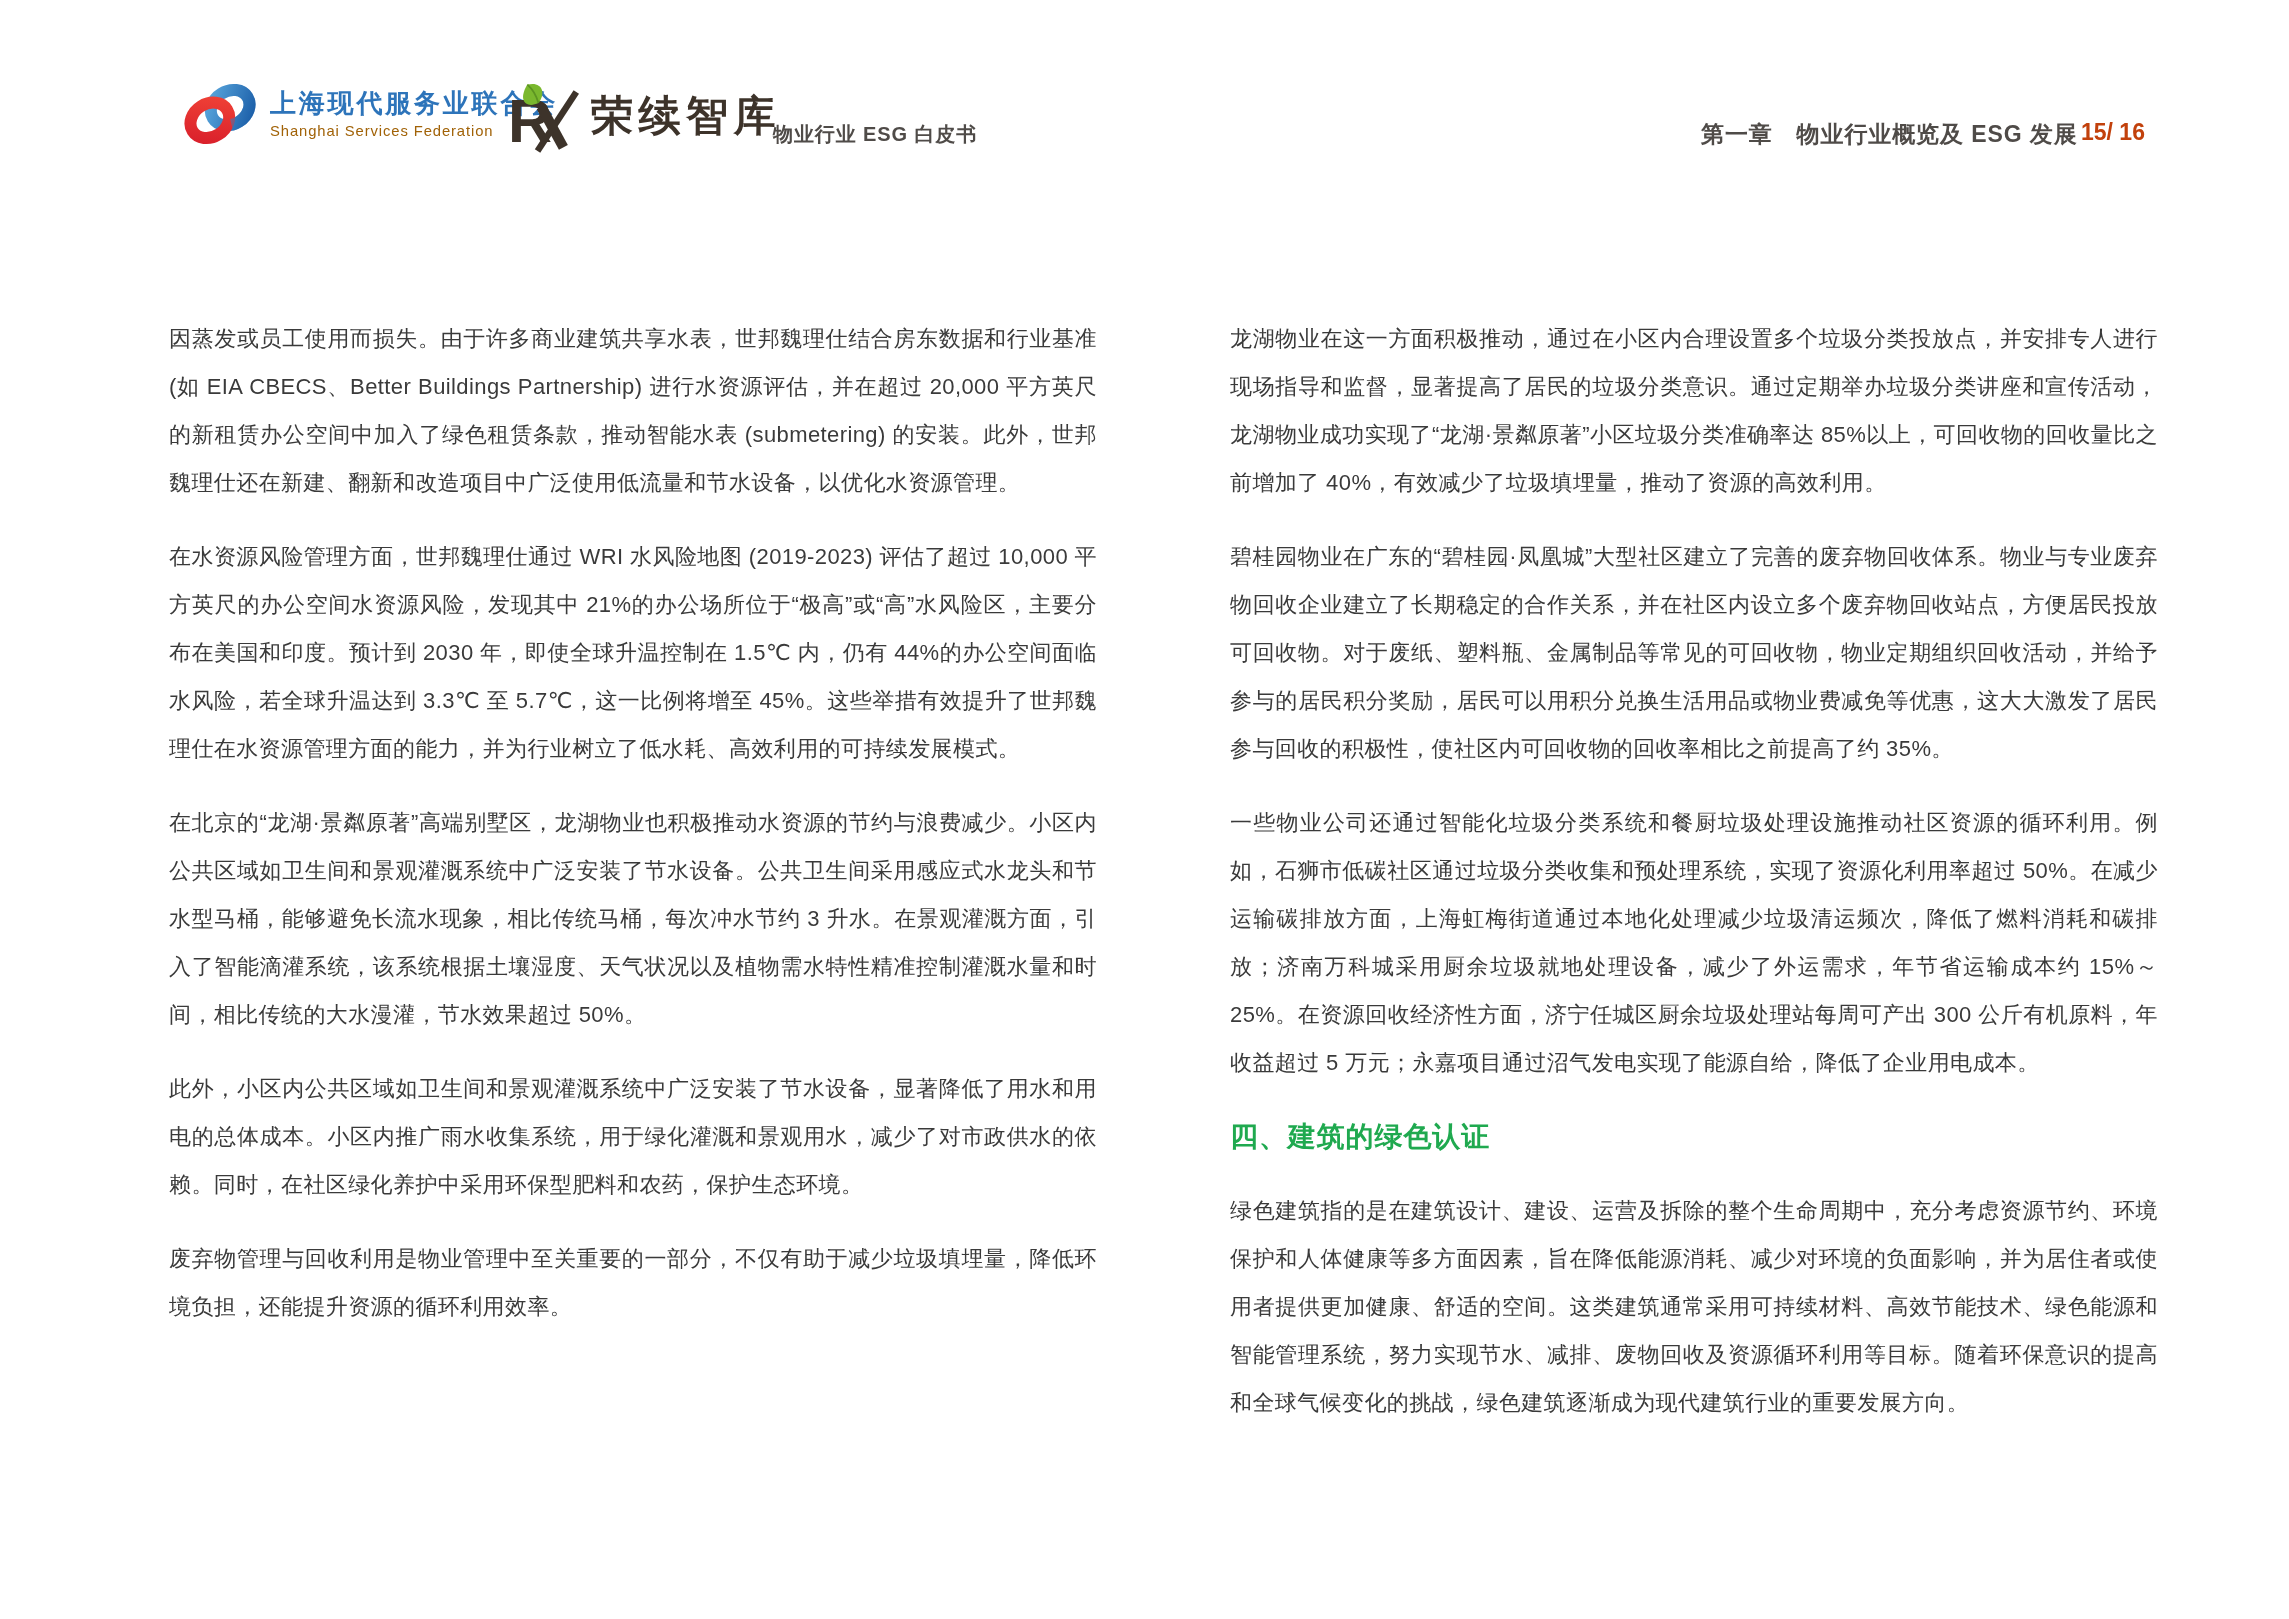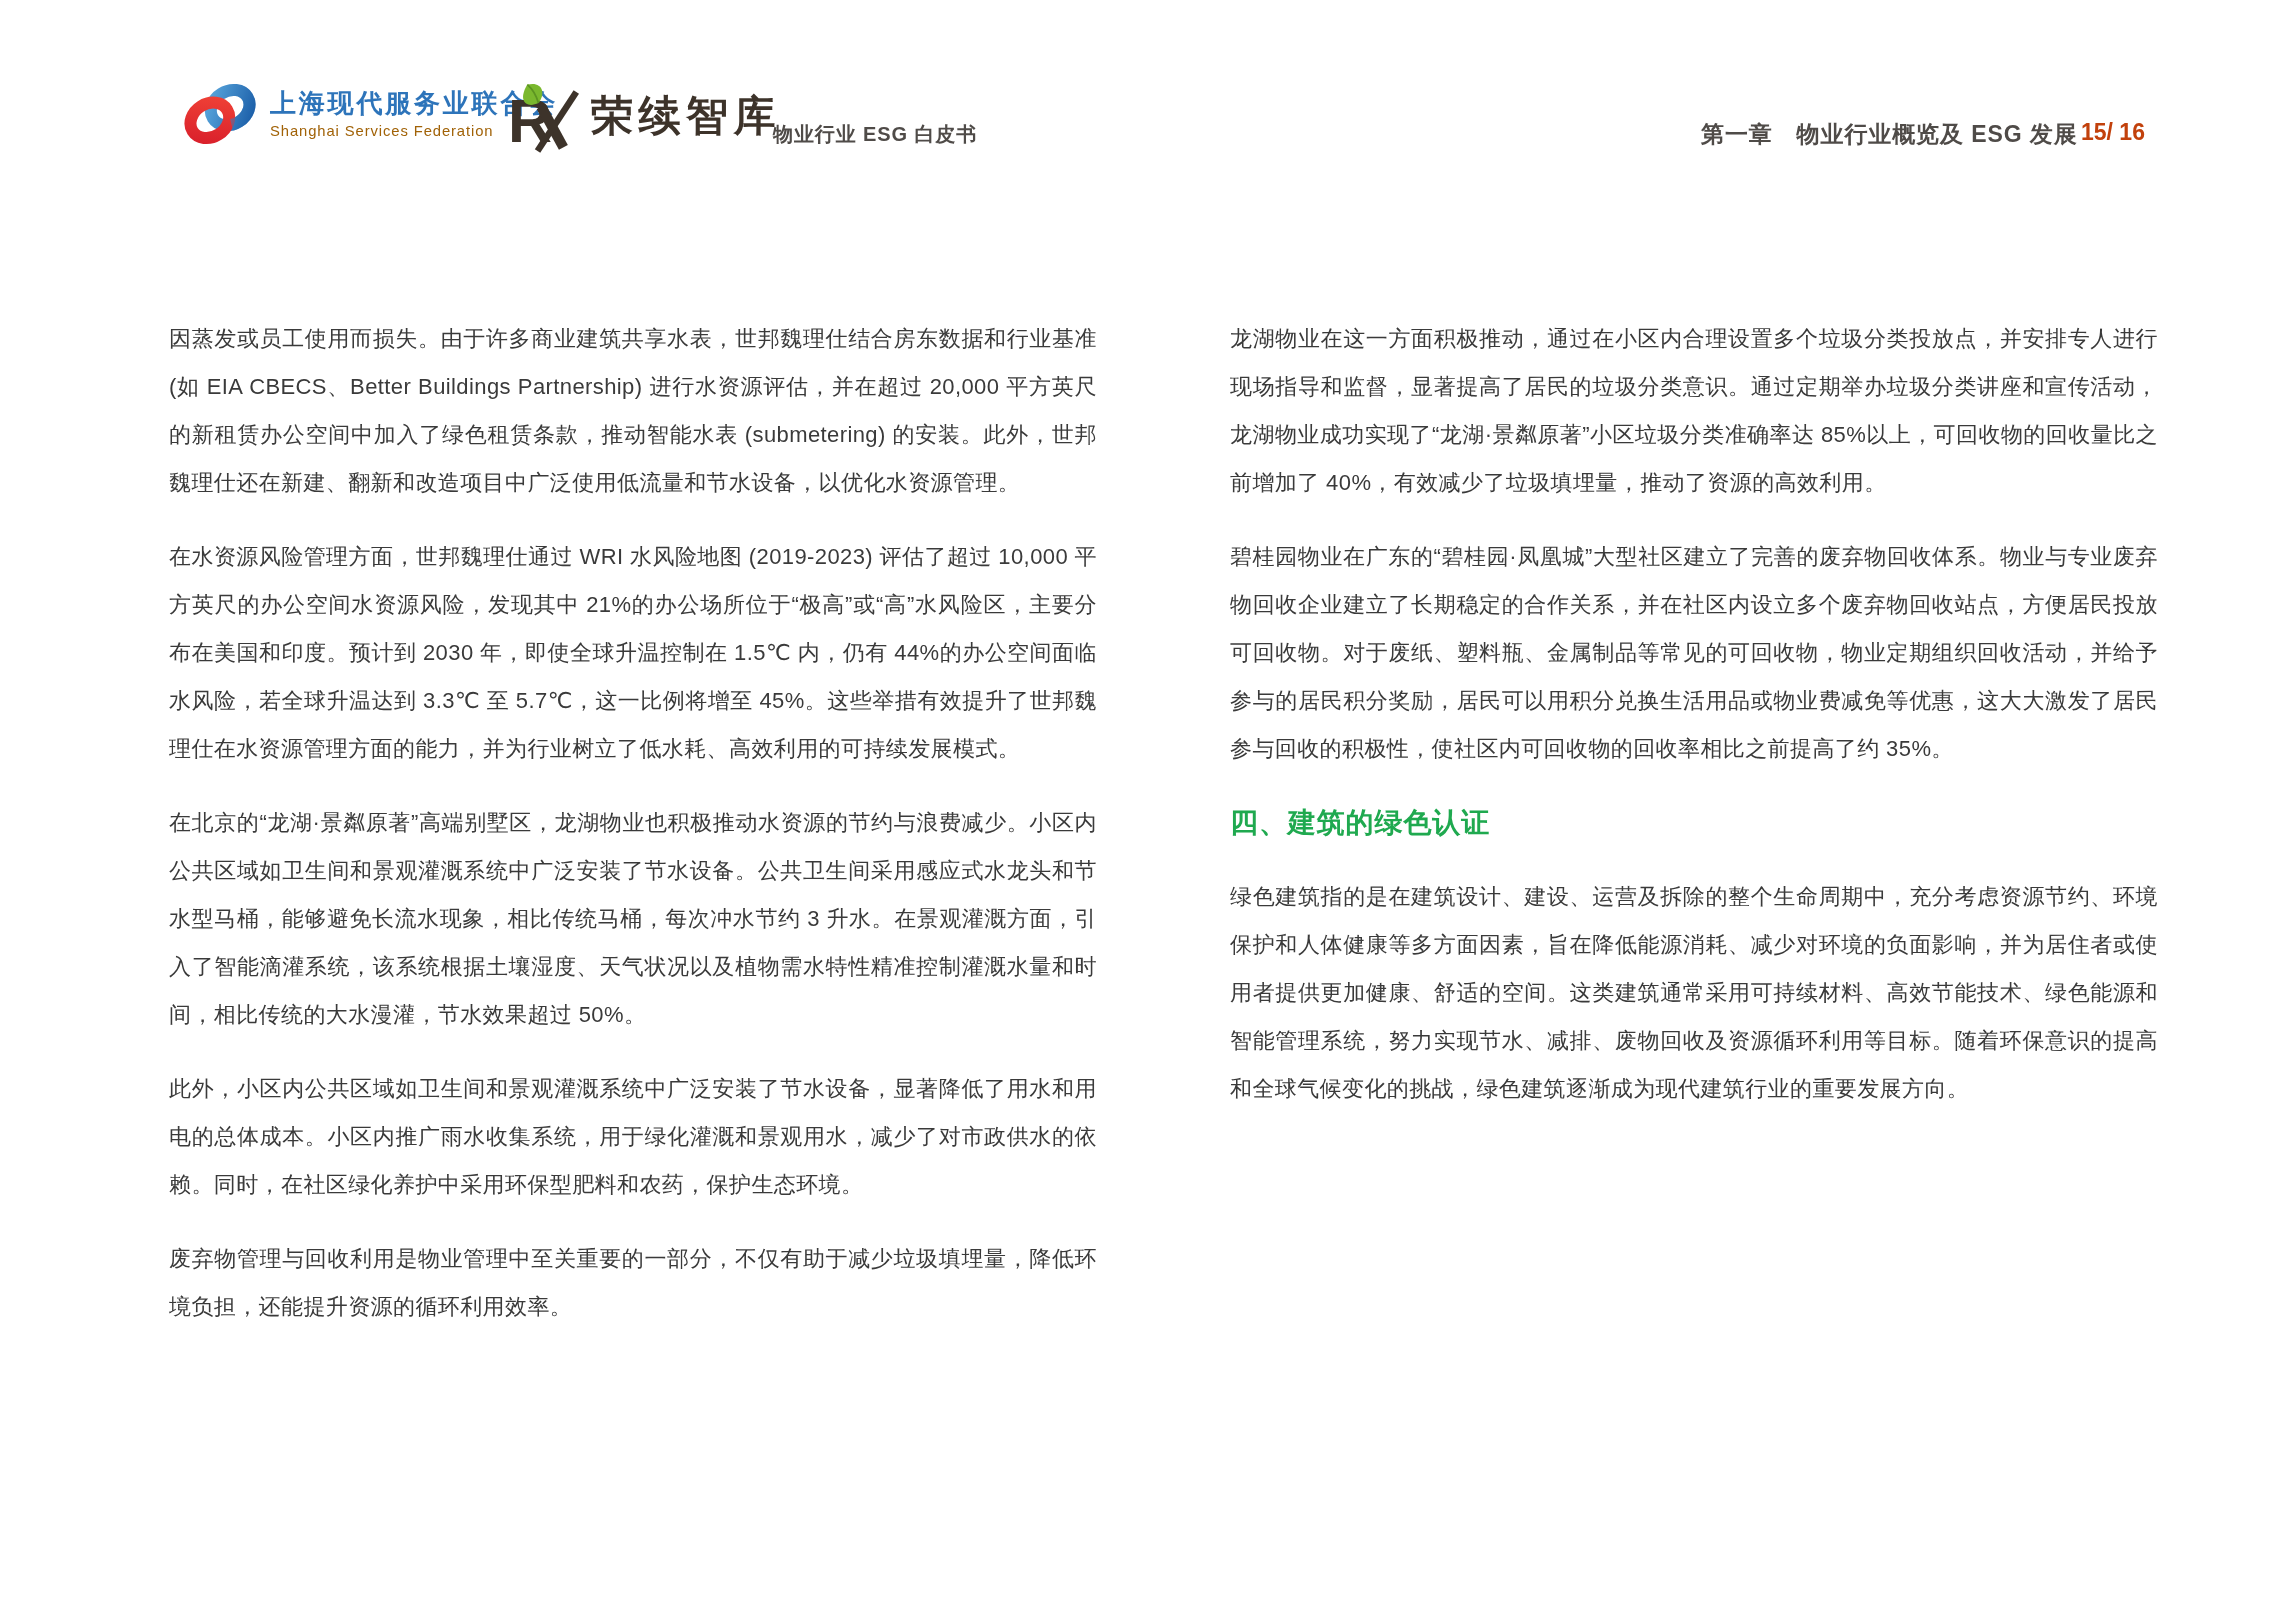--- a/index.html
+++ b/index.html
@@ -119,18 +119,19 @@
     <p>因蒸发或员工使用而损失。由于许多商业建筑共享水表，世邦魏理仕结合房东数据和行业基准 (如 EIA CBECS、Better Buildings Partnership) 进行水资源评估，并在超过 20,000 平方英尺的新租赁办公空间中加入了绿色租赁条款，推动智能水表 (submetering) 的安装。此外，世邦魏理仕还在新建、翻新和改造项目中广泛使用低流量和节水设备，以优化水资源管理。</p>
     <p>在水资源风险管理方面，世邦魏理仕通过 WRI 水风险地图 (2019-2023) 评估了超过 10,000 平方英尺的办公空间水资源风险，发现其中 21%的办公场所位于“极高”或“高”水风险区，主要分布在美国和印度。预计到 2030 年，即使全球升温控制在 1.5℃ 内，仍有 44%的办公空间面临水风险，若全球升温达到 3.3℃ 至 5.7℃，这一比例将增至 45%。这些举措有效提升了世邦魏理仕在水资源管理方面的能力，并为行业树立了低水耗、高效利用的可持续发展模式。</p>
     <p>在北京的“龙湖·景粼原著”高端别墅区，龙湖物业也积极推动水资源的节约与浪费减少。小区内公共区域如卫生间和景观灌溉系统中广泛安装了节水设备。公共卫生间采用感应式水龙头和节水型马桶，能够避免长流水现象，相比传统马桶，每次冲水节约 3 升水。在景观灌溉方面，引入了智能滴灌系统，该系统根据土壤湿度、天气状况以及植物需水特性精准控制灌溉水量和时间，相比传统的大水漫灌，节水效果超过 50%。</p>
     <p>此外，小区内公共区域如卫生间和景观灌溉系统中广泛安装了节水设备，显著降低了用水和用电的总体成本。小区内推广雨水收集系统，用于绿化灌溉和景观用水，减少了对市政供水的依赖。同时，在社区绿化养护中采用环保型肥料和农药，保护生态环境。</p>
     <p>废弃物管理与回收利用是物业管理中至关重要的一部分，不仅有助于减少垃圾填埋量，降低环境负担，还能提升资源的循环利用效率。</p>
   </section>
 
   <section class="col col-right">
     <p>龙湖物业在这一方面积极推动，通过在小区内合理设置多个垃圾分类投放点，并安排专人进行现场指导和监督，显著提高了居民的垃圾分类意识。通过定期举办垃圾分类讲座和宣传活动，龙湖物业成功实现了“龙湖·景粼原著”小区垃圾分类准确率达 85%以上，可回收物的回收量比之前增加了 40%，有效减少了垃圾填埋量，推动了资源的高效利用。</p>
     <p>碧桂园物业在广东的“碧桂园·凤凰城”大型社区建立了完善的废弃物回收体系。物业与专业废弃物回收企业建立了长期稳定的合作关系，并在社区内设立多个废弃物回收站点，方便居民投放可回收物。对于废纸、塑料瓶、金属制品等常见的可回收物，物业定期组织回收活动，并给予参与的居民积分奖励，居民可以用积分兑换生活用品或物业费减免等优惠，这大大激发了居民参与回收的积极性，使社区内可回收物的回收率相比之前提高了约 35%。</p>
+    <p>一些物业公司还通过智能化垃圾分类系统和餐厨垃圾处理设施推动社区资源的循环利用。例如，石狮市低碳社区通过垃圾分类收集和预处理系统，实现了资源化利用率超过 50%。在减少运输碳排放方面，上海虹梅街道通过本地化处理减少垃圾清运频次，降低了燃料消耗和碳排放；济南万科城采用厨余垃圾就地处理设备，减少了外运需求，年节省运输成本约 15%～25%。在资源回收经济性方面，济宁任城区厨余垃圾处理站每周可产出 300 公斤有机原料，年收益超过 5 万元；永嘉项目通过沼气发电实现了能源自给，降低了企业用电成本。</p>
     <h3>四、建筑的绿色认证</h3>
     <p>绿色建筑指的是在建筑设计、建设、运营及拆除的整个生命周期中，充分考虑资源节约、环境保护和人体健康等多方面因素，旨在降低能源消耗、减少对环境的负面影响，并为居住者或使用者提供更加健康、舒适的空间。这类建筑通常采用可持续材料、高效节能技术、绿色能源和智能管理系统，努力实现节水、减排、废物回收及资源循环利用等目标。随着环保意识的提高和全球气候变化的挑战，绿色建筑逐渐成为现代建筑行业的重要发展方向。</p>
   </section>
 
 </div>
 
 
 </body></html>

